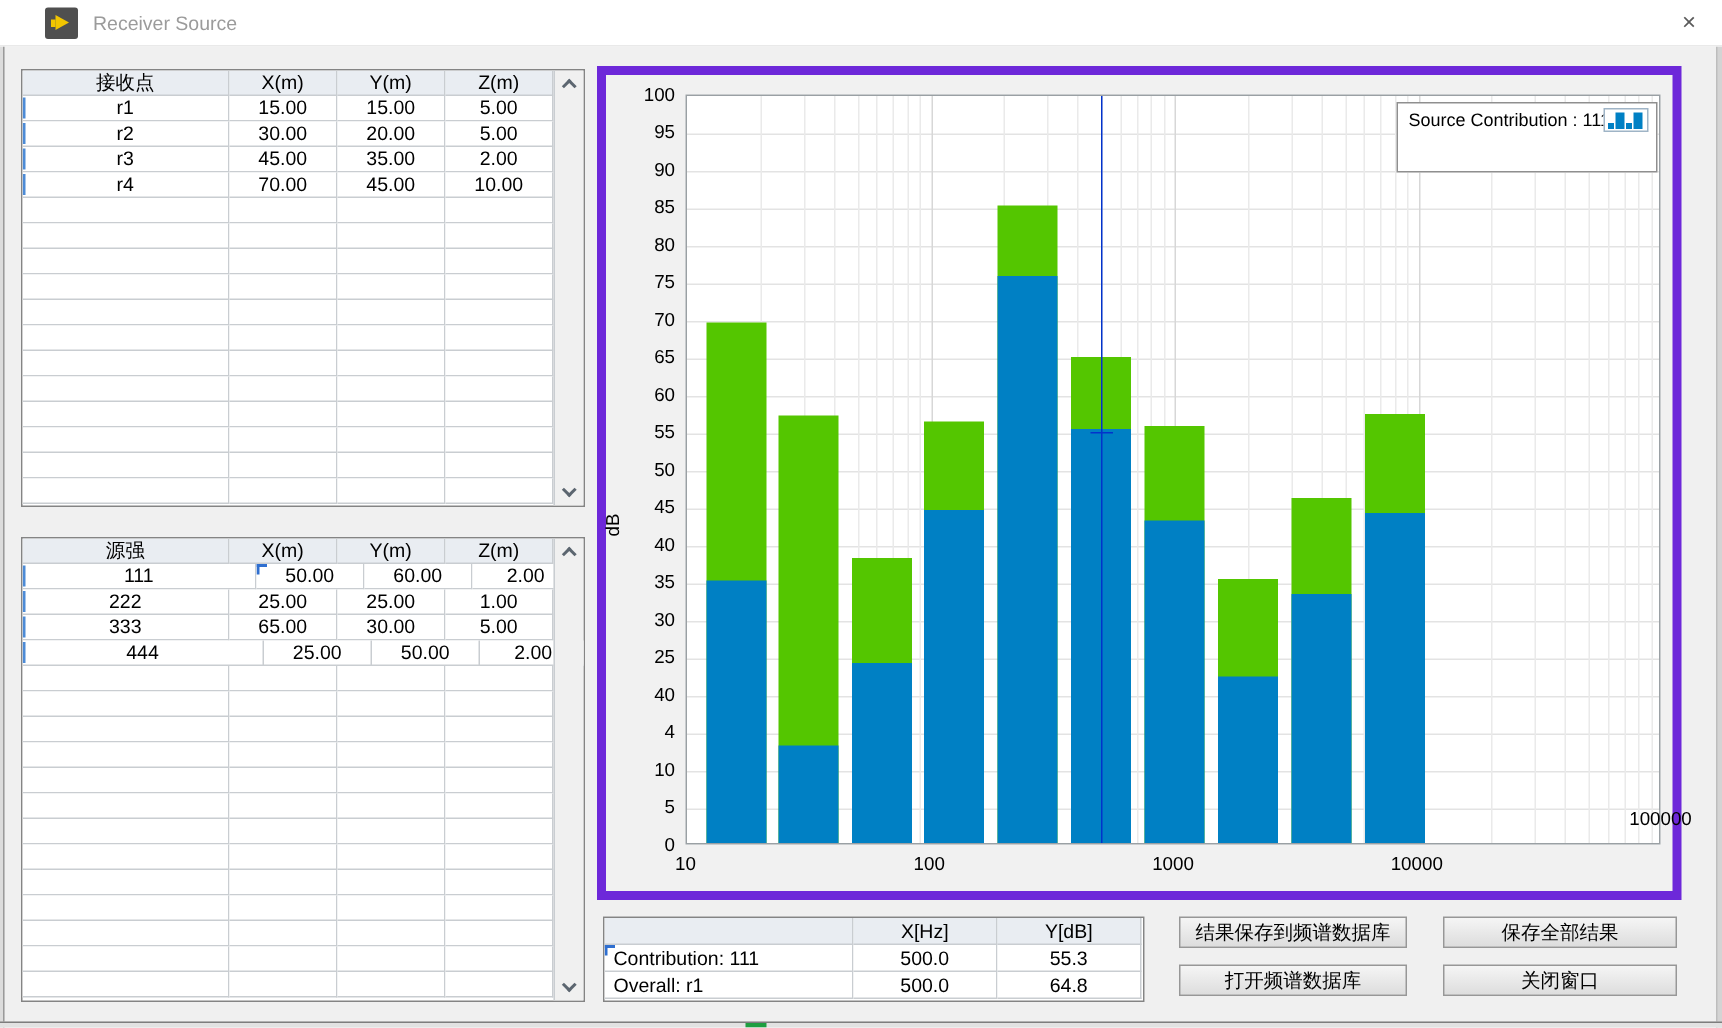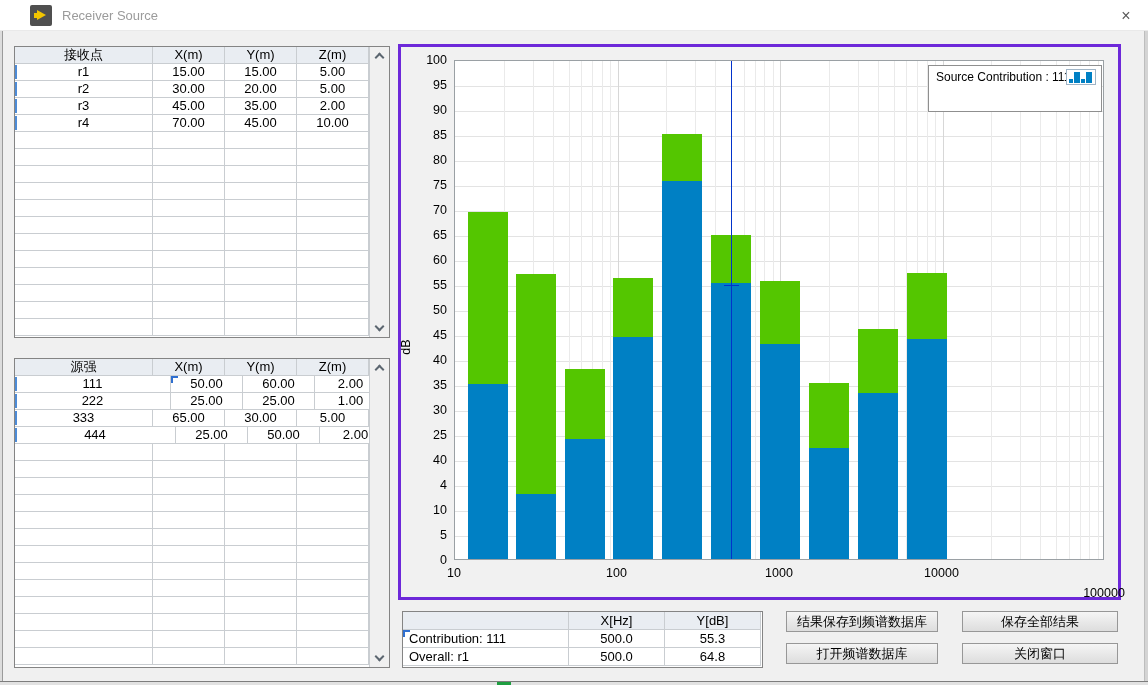--- a/index.html
+++ b/index.html
@@ -38,21 +38,21 @@
   
   .sb { position:absolute; top:0; right:0; bottom:0; width:20px;
         background:#f0f0f0; border-left:1px solid #c9cdd1; }
   .sb-btn { position:absolute; left:0; width:19px; height:17px; }
   .chev { position:absolute; left:6px; width:7px; height:7px;
           border-left:2px solid #5c6670; border-top:2px solid #5c6670; }
   .chev.up   { top:7px;  transform:rotate(45deg); }
   .chev.down { top:3px;  transform:rotate(225deg); }
   
   .chart-panel { position:absolute; left:398px; top:44px; width:723px; height:556px;
-                 background:#f1f1f1; border:3px solid #6d28d9; }
+                 background:#f1f1f1; border:6px solid #6d28d9; }
   #plot { position:absolute; left:53px; top:13px; width:650px; height:500px;
           background:#ffffff; border:1px solid #9aa0a4; overflow:hidden; }
   .gl-h { position:absolute; left:0; right:0; height:1px; background:#e3e3e3; }
   .gl-v { position:absolute; top:0; bottom:0; width:1px; background:#eaeaea; }
   .gl-v.major { background:#d7d7d7; }
   .bar { position:absolute; bottom:0; }
   .cursor-v { position:absolute; top:0; bottom:0; width:1px; z-index:5; }
   .cursor-h { position:absolute; height:1px; z-index:5; }
   .ytick { position:absolute; left:0; width:46px; text-align:right; font-size:12.5px; height:14px; line-height:14px; }
   .xtick { position:absolute; width:80px; text-align:center; font-size:12.5px; }
@@ -216,21 +216,21 @@
       <div class="th" style="width: 72px;">Y(m)</div>
       <div class="th" style="width: 72px;">Z(m)</div>
     </div>
     <div class="tr">
       <div class="td" style="width: 156px;">111<span class="rowmark"></span></div>
       <div class="td" style="width: 72px;">50.00<span class="selmark"></span></div>
       <div class="td" style="width: 72px;">60.00</div>
       <div class="td" style="width: 72px;">2.00</div>
     </div>
     <div class="tr">
-      <div class="td" style="width: 156px;">222<span class="rowmark"></span></div>
+      <div class="td" style="width: 138px;">222<span class="rowmark"></span></div>
       <div class="td" style="width: 72px;">25.00</div>
       <div class="td" style="width: 72px;">25.00</div>
       <div class="td" style="width: 72px;">1.00</div>
     </div>
     <div class="tr">
       <div class="td" style="width: 138px;">333<span class="rowmark"></span></div>
       <div class="td" style="width: 72px;">65.00</div>
       <div class="td" style="width: 72px;">30.00</div>
       <div class="td" style="width: 72px;">5.00</div>
     </div>
@@ -428,21 +428,21 @@
       <div class="ytick" style="top: 431px;">4</div>
       <div class="ytick" style="top: 456px;">10</div>
       <div class="ytick" style="top: 481px;">5</div>
       <div class="ytick" style="top: 506px;">0</div>
     </div>
   <div id="xticks">
       <div class="xtick" style="left: 13px; top: 519px;">10</div>
       <div class="xtick" style="left: 175.5px; top: 519px;">100</div>
       <div class="xtick" style="left: 338px; top: 519px;">1000</div>
       <div class="xtick" style="left: 500.5px; top: 519px;">10000</div>
-      <div class="xtick" style="left: 663px; top: 539px;">100000</div>
+      <div class="xtick" style="left: 663px; top: 489px;">100000</div>
     </div>
   <div class="axis-label" id="ylab">dB</div>
   <div class="axis-label" id="xlab">Hz</div>
   <div class="legend" id="legend">
       <div class="leg-row">
         <div class="leg-text">Source Contribution : 111</div>
         <div class="leg-glyph">
           <span style="width: 4px; height: 4px; background: rgb(0, 128, 196);"></span>
           <span style="width: 6px; height: 11px; background: rgb(0, 128, 196);"></span>
           <span style="width: 4px; height: 4px; background: rgb(0, 128, 196);"></span>

